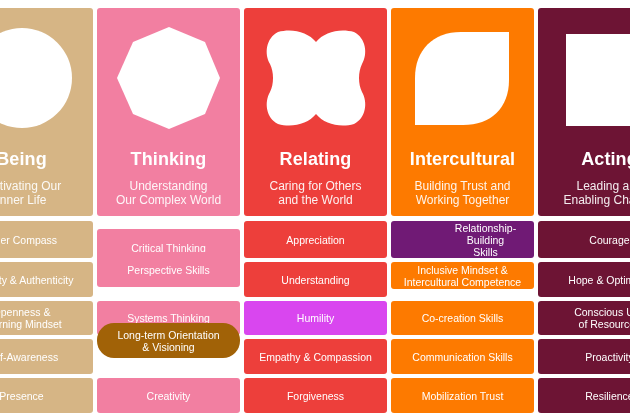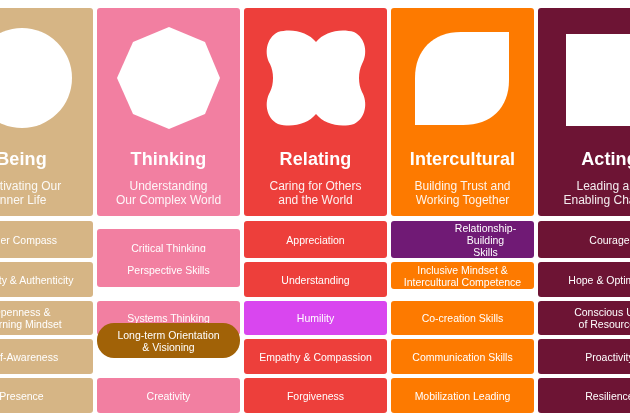--- a/index.html
+++ b/index.html
@@ -167,21 +167,21 @@
       <div class="subtitle">Building Trust and
 Working Together</div>
     </div>
     <div class="rows">
       <div class="row" style="top:0;height:37px;background:#701a75;padding-left:48px;"><span>Relationship-Building
 Skills</span></div>
       <div class="row" style="top:41px;height:27px;background:#fd7a00;"><span>Inclusive Mindset &amp;
 Intercultural Competence</span></div>
       <div class="row" style="top:80px;height:34px;background:#fd7a00;"><span>Co-creation Skills</span></div>
       <div class="row" style="top:118px;height:35px;background:#fd7a00;"><span>Communication Skills</span></div>
-      <div class="row" style="top:157px;height:35px;background:#fd7a00;"><span>Mobilization Leading</span></div>
+      <div class="row" style="top:157px;height:35px;background:#fd7a00;"><span>Mobilization Trust</span></div>
     </div>
   </div>
 
   <div class="column" style="left:538px;">
     <div class="header-card" style="background:#6d1434;">
       <div class="shape">
         <svg width="143" height="140" viewBox="0 0 143 140">
           <path fill="#ffffff" d="M28,26 L112,26 L118,32 L118,112 L112,118 L28,118 Z"></path>
         </svg>
       </div>

